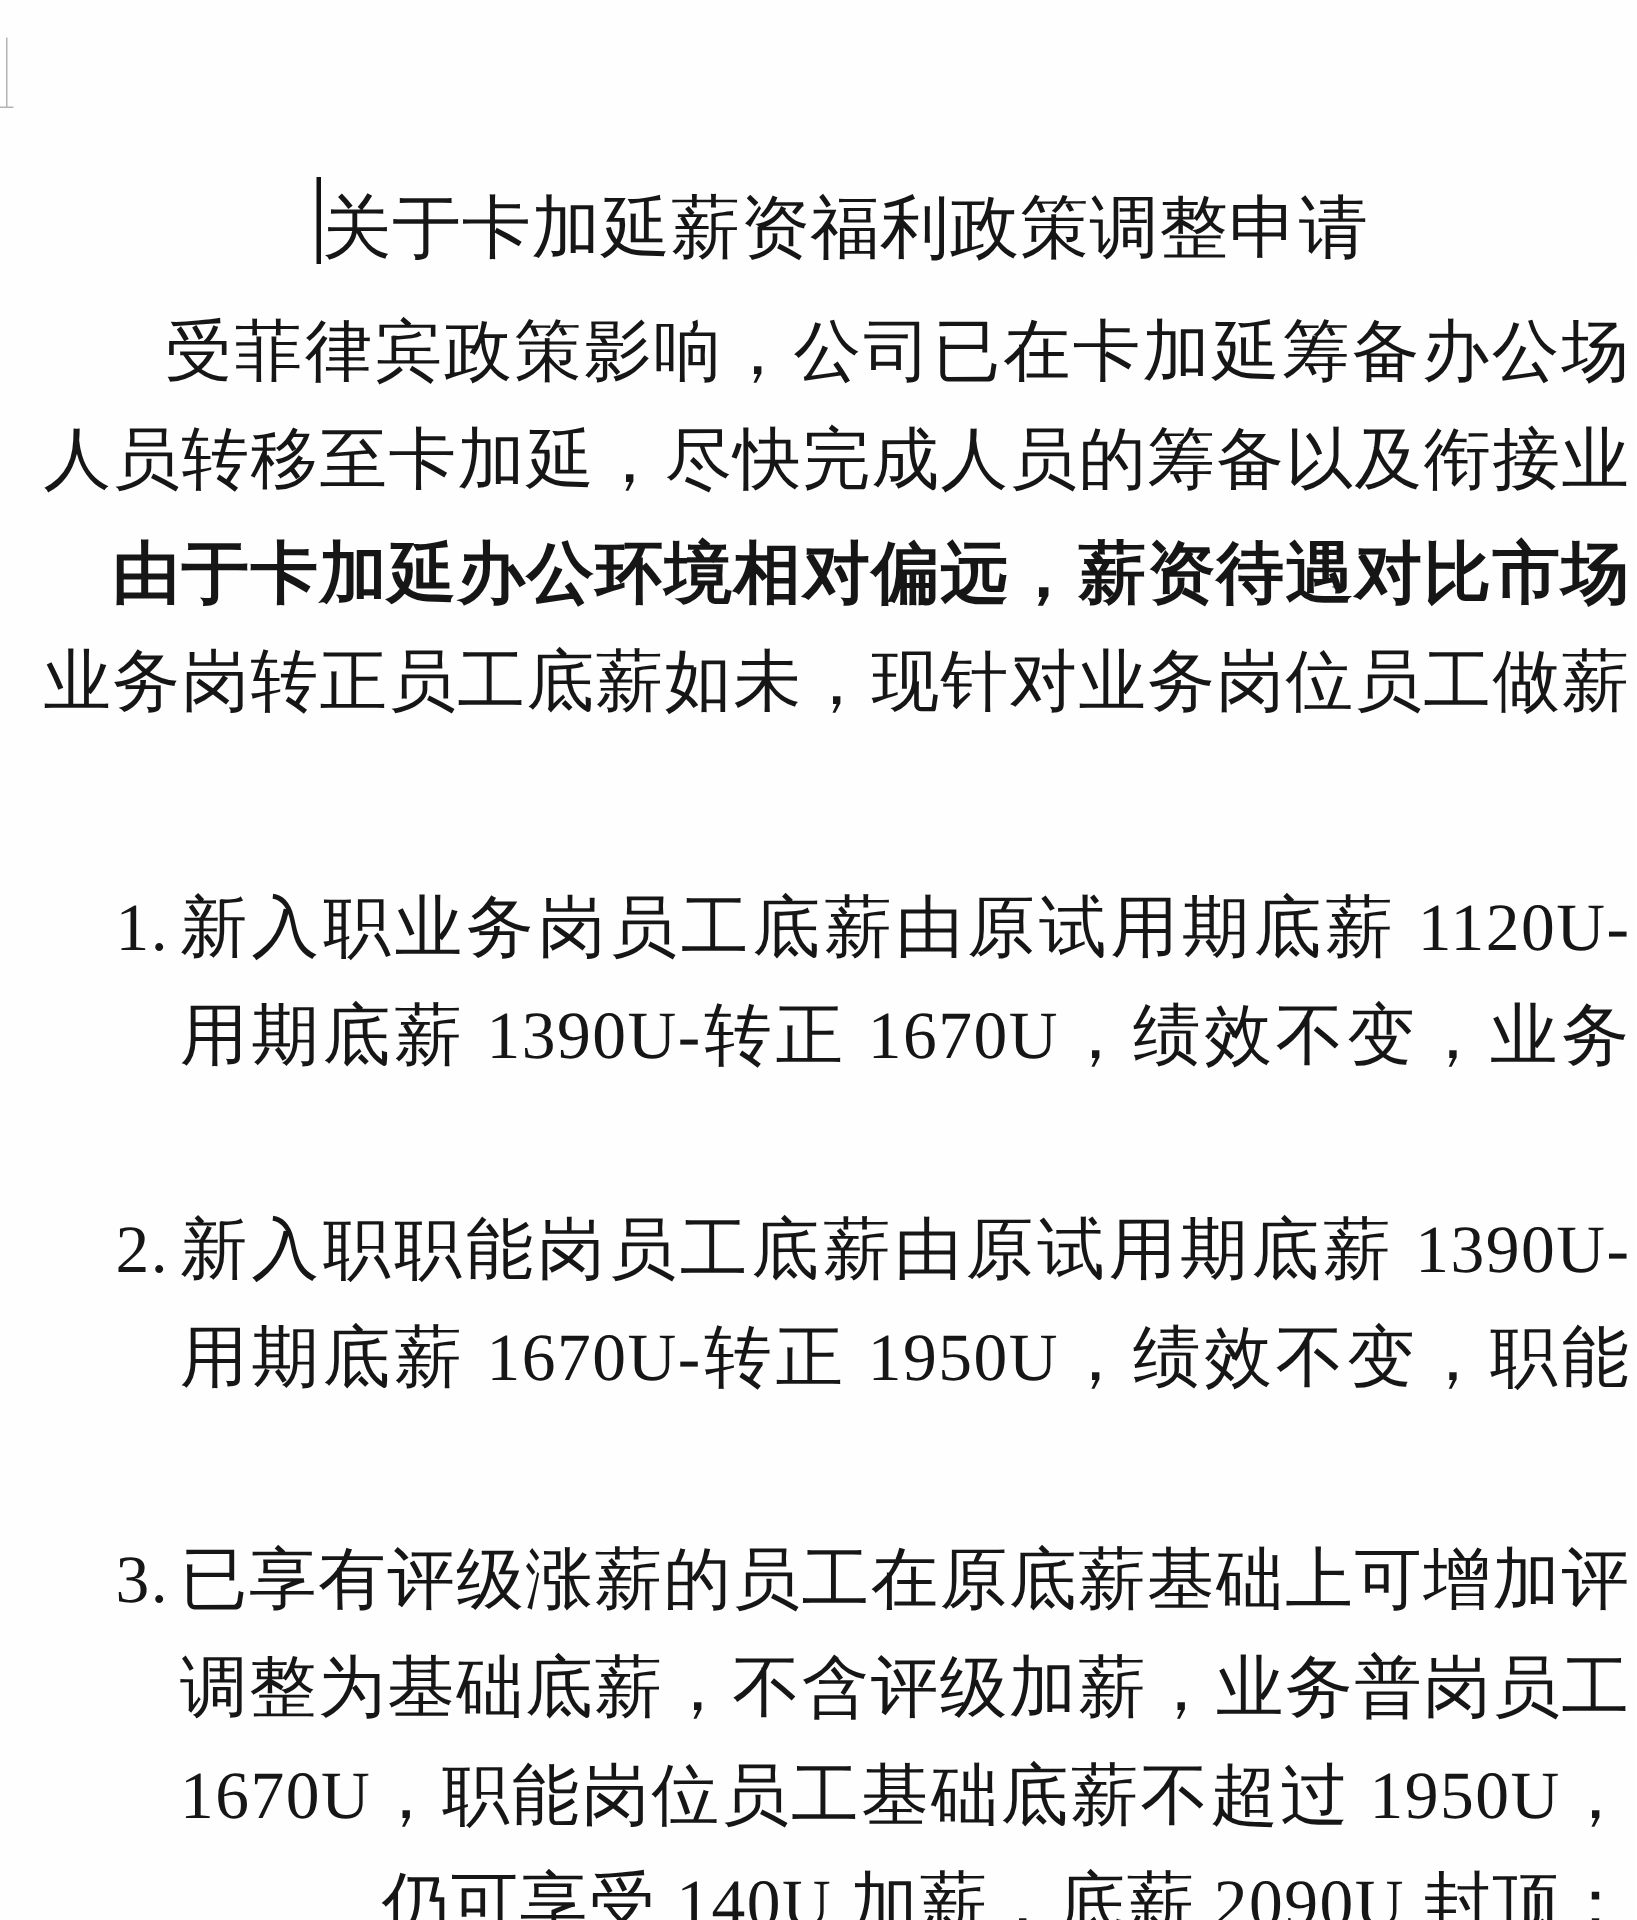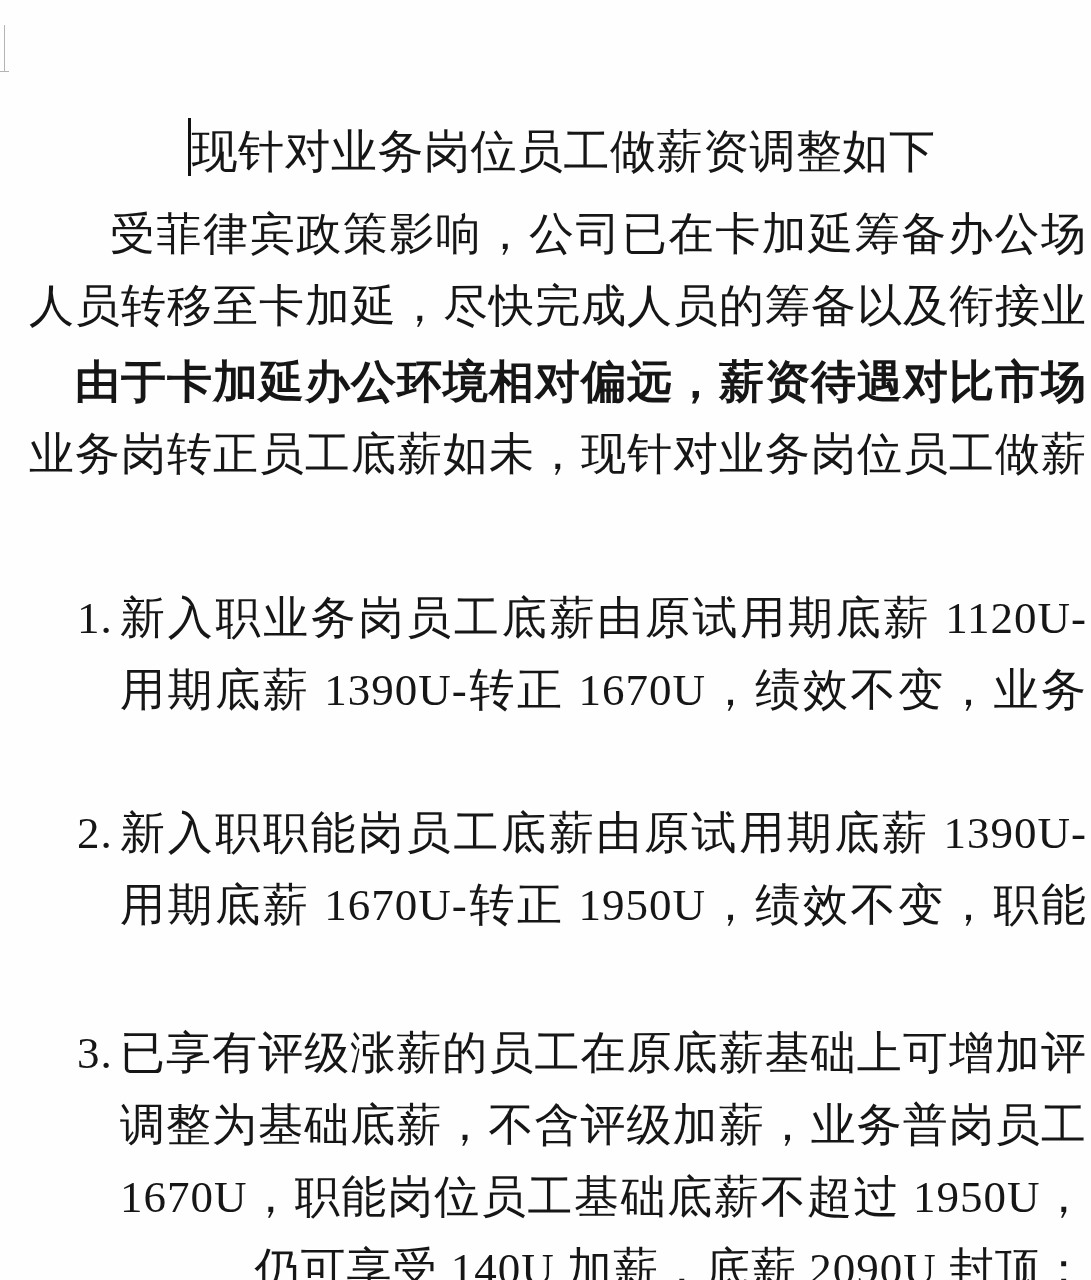--- a/index.html
+++ b/index.html
@@ -101,21 +101,21 @@
 </style>
 </head>
 <body>
 
 <div class="page">
   <div class="corner-mark">
     <div class="v"></div>
     <div class="h"></div>
   </div>
 
-  <h1 class="title"><span class="caret"></span><span>现针对业务岗位员工做薪资调整如下</span></h1>
+  <h1 class="title"><span class="caret"></span><span>关于卡加延薪资福利政策调整申请</span></h1>
 
   <div id="paragraphs">
       <div class="para p1">
         <div class="line first">受菲律宾政策影响，公司已在卡加延筹备办公场地，现需大量</div>
         <div class="line last">人员转移至卡加延，尽快完成人员的筹备以及衔接业务工作。</div>
       </div>
       <div class="para p2">
         <div class="line first">由于卡加延办公环境相对偏远，薪资待遇对比市场暂无优势，人</div>
         <div class="line last">业务岗转正员工底薪如未，现针对业务岗位员工做薪资调整如下：</div>
       </div>

